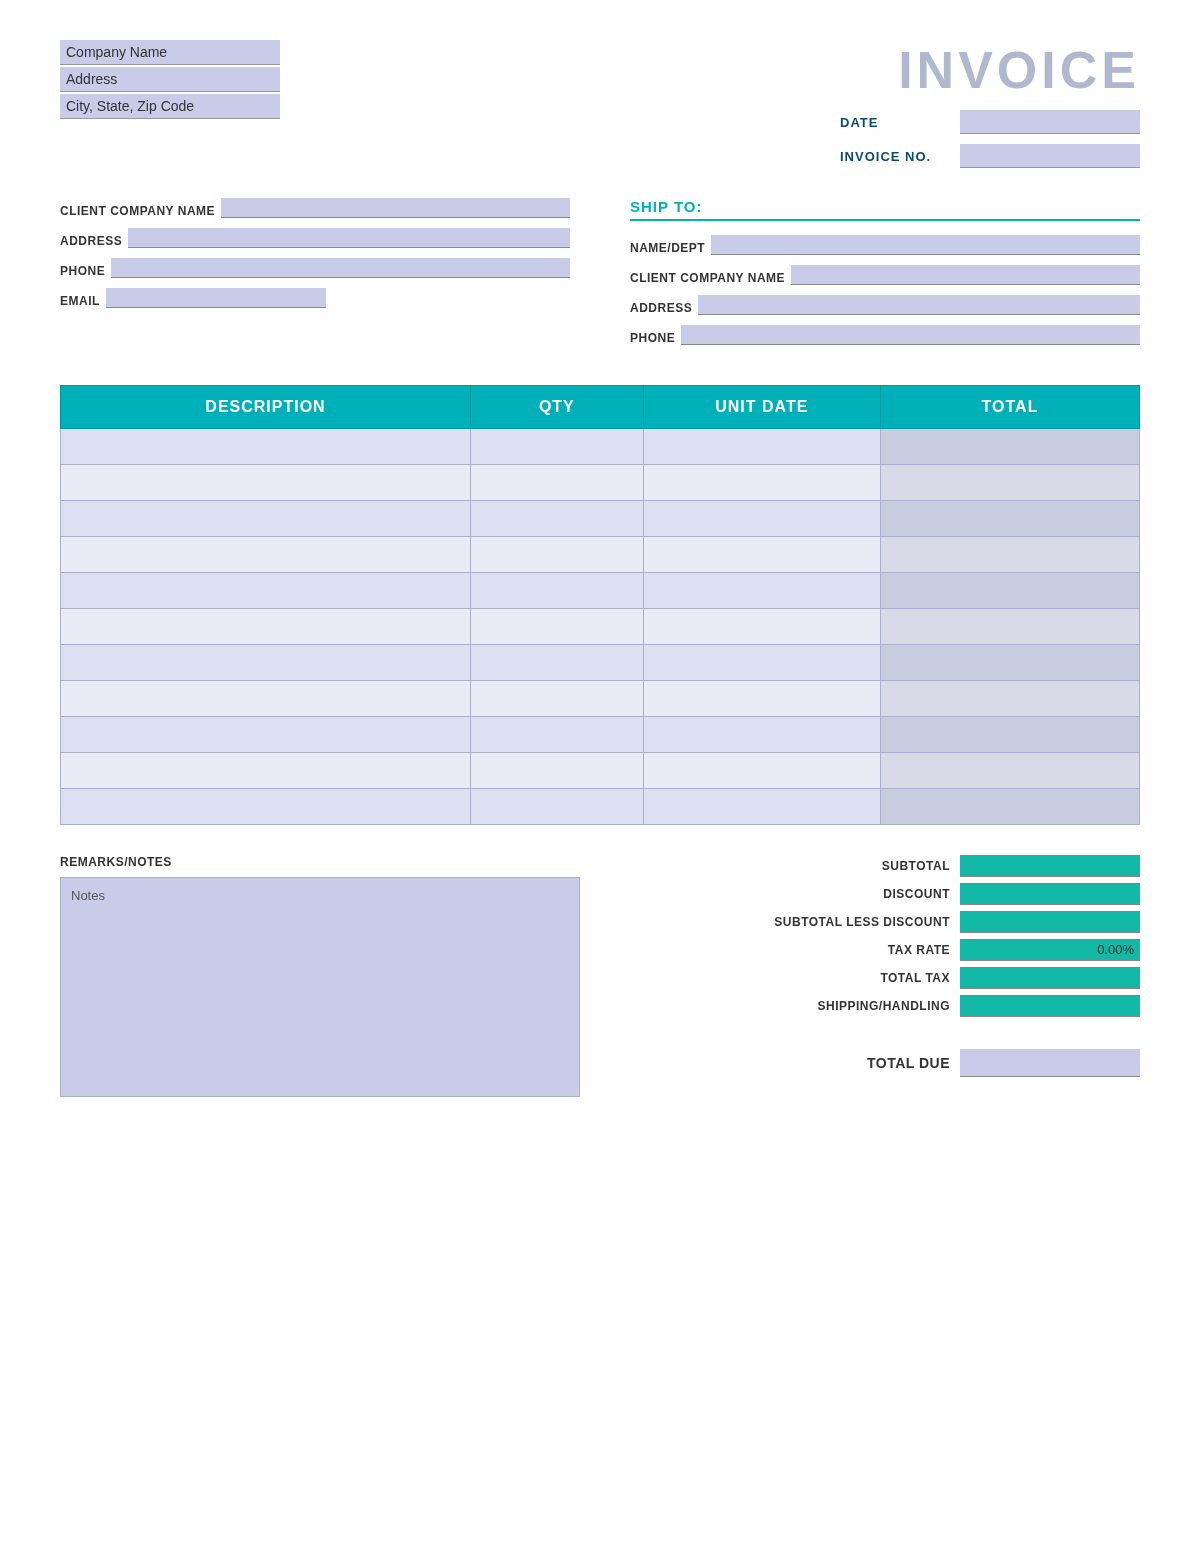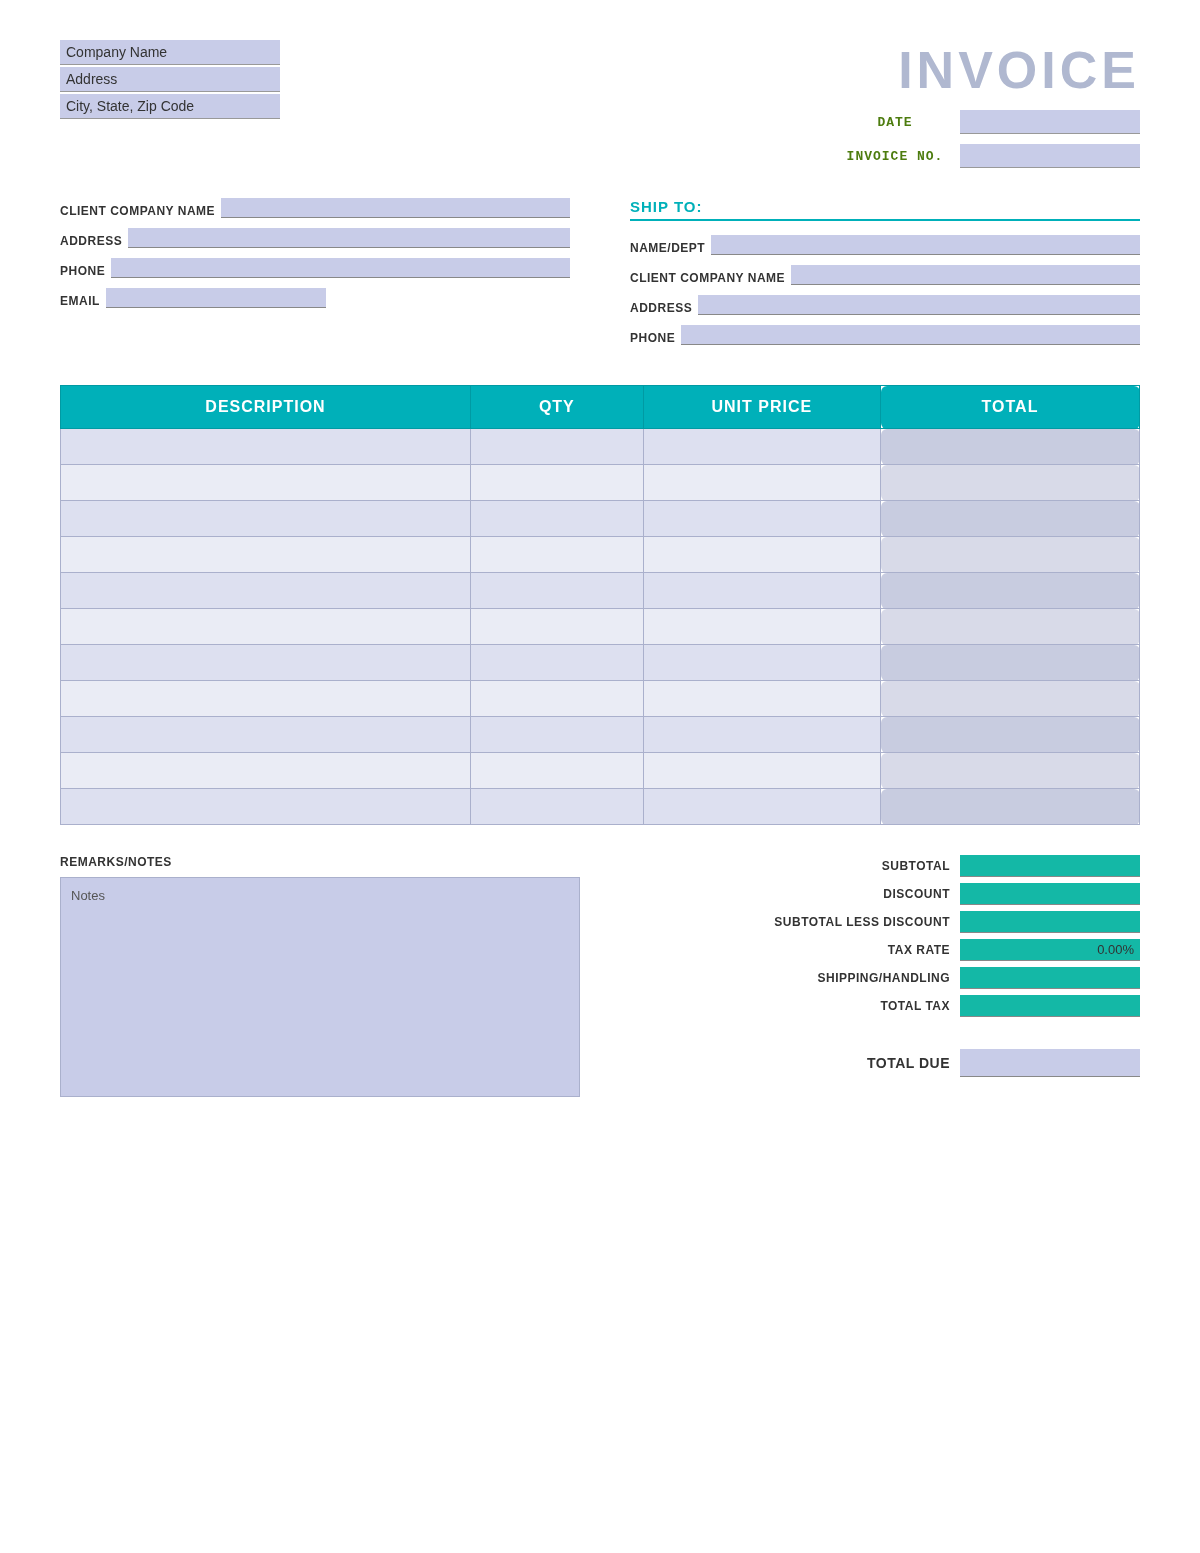--- a/index.html
+++ b/index.html
@@ -48,24 +48,23 @@
     }
     .meta-row {
       display: flex;
       align-items: center;
       gap: 10px;
     }
     .meta-label {
       font-size: 13px;
       font-weight: bold;
       letter-spacing: 1px;
-      color: #4d7c0f;
-      text-align: center;
+      color: #0c4a6e;
+      text-align: left;
       min-width: 110px;
-      font-family: Liberation Mono, monospace;
     }
     .meta-field {
       background: #c8cce8;
       border-bottom: 1px solid #999;
       width: 180px;
       height: 24px;
       display: inline-block;
     }
 
     
@@ -138,21 +137,21 @@
     .items-table tbody tr td.total-cell {
       background: #c8cce0 !important;
     }
     .items-table tbody tr:nth-child(even) td.total-cell {
       background: #d8dae8 !important;
     }
     
     .col-desc { width: 38%; }
     .col-qty { width: 16%; text-align: center; }
     .col-price { width: 22%; text-align: center; }
-    .col-total { width: 24%; text-align: right; border-radius: 6px; }
+    .col-total { width: 24%; text-align: right; }
 
     
     .footer-section {
       display: flex;
       gap: 40px;
       align-items: flex-start;
     }
     .notes-col {
       flex: 1;
     }
@@ -279,21 +278,21 @@
       <div class="field-input"></div>
     </div>
   </div>
 </div>
 
 <table class="items-table">
   <thead>
     <tr>
       <th class="col-desc">DESCRIPTION</th>
       <th class="col-qty">QTY</th>
-      <th class="col-price">UNIT PRICE</th>
+      <th class="col-price">UNIT DATE</th>
       <th class="col-total">TOTAL</th>
     </tr>
   </thead>
   <tbody id="items-tbody">
   <tr>
         <td class="col-desc"></td>
         <td class="col-qty" style="text-align: center;"></td>
         <td class="col-price" style="text-align: center;"></td>
         <td class="col-total total-cell" style="text-align: right; background: rgb(184, 188, 216);"></td>
       </tr>
@@ -379,25 +378,25 @@
     </div>
     <div class="totals-row">
       <span class="totals-label">SUBTOTAL LESS DISCOUNT</span>
       <div class="totals-field"></div>
     </div>
     <div class="totals-row">
       <span class="totals-label">TAX RATE</span>
       <div class="totals-field">0.00%</div>
     </div>
     <div class="totals-row">
+      <span class="totals-label">TOTAL TAX</span>
+      <div class="totals-field"></div>
+    </div>
+    <div class="totals-row">
       <span class="totals-label">SHIPPING/HANDLING</span>
-      <div class="totals-field"></div>
-    </div>
-    <div class="totals-row">
-      <span class="totals-label">TOTAL TAX</span>
       <div class="totals-field"></div>
     </div>
     <div class="spacer"></div>
     <div class="totals-row total-due">
       <span class="totals-label">TOTAL DUE</span>
       <div class="totals-field" style="height:28px;"></div>
     </div>
   </div>
 </div>
 

